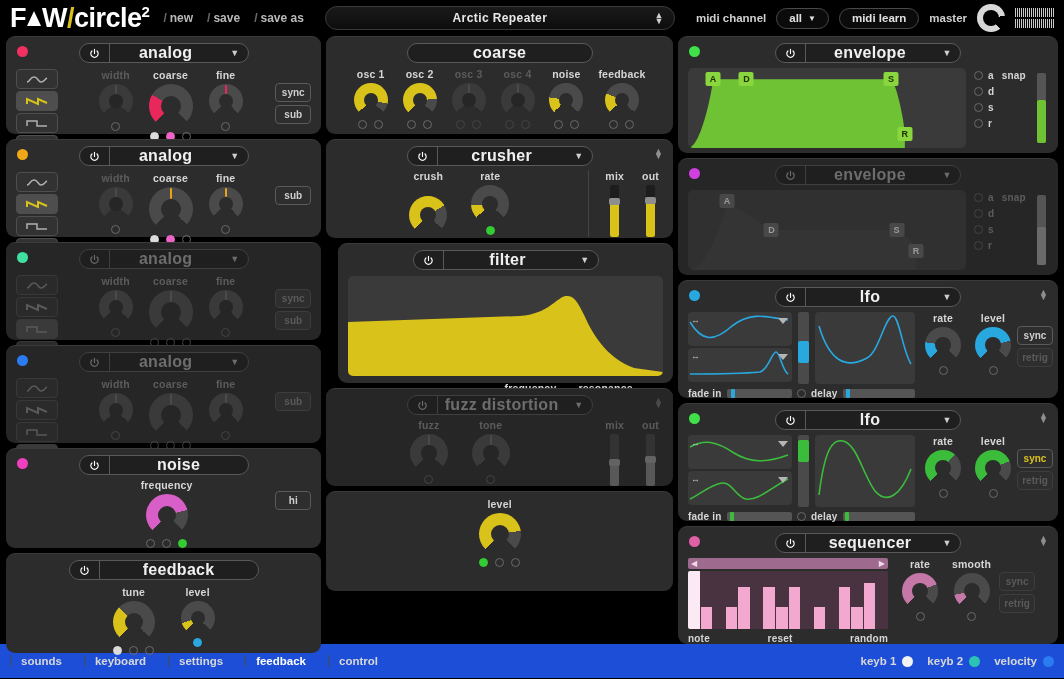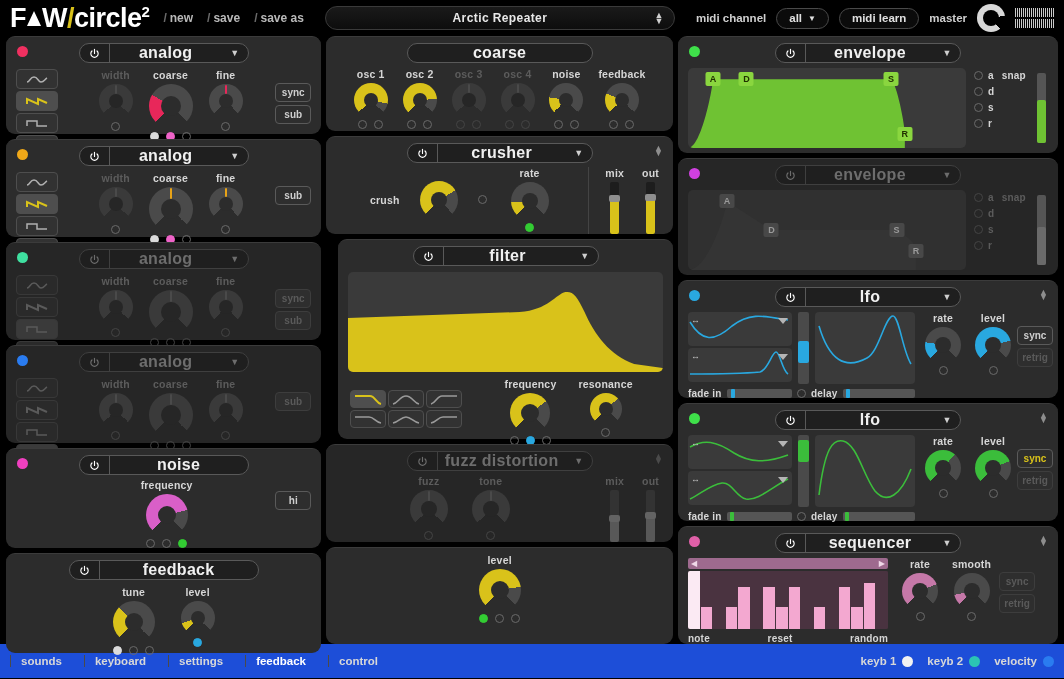--- a/index.html
+++ b/index.html
@@ -661,21 +661,21 @@
               <div class="nm">crusher</div>
               <div class="chev">▼</div>
             </div>
           </div>
           <div class="updown">
             <span>▲</span>
             <span>▼</span>
           </div>
           <div style="display: flex; align-items: flex-start; padding: 4px 14px 0px; gap: 10px;">
             <div style="flex: 1 1 0%; display: flex; justify-content: center; gap: 24px;">
-              <div style="display: flex; flex-direction: row; align-items: center; gap: 20px;">
+              <div style="display: flex; flex-direction: column; align-items: center; gap: 14px;">
                 <div class="lbl">crush</div>
                 <div class="knob" style="width: 38px; height: 38px; background: conic-gradient(from 225deg, rgb(217, 194, 26) 0deg, rgb(217, 194, 26) 194.4deg, rgb(74, 74, 74) 194.4deg, rgb(74, 74, 74) 270deg, transparent 270deg, transparent 360deg); border-radius: 50%;">
                   <div class="hole" style="inset: 11px; position: absolute;"></div>
                 </div>
                 <div class="dots">
                   <div class="dot"></div>
                 </div>
               </div>
               <div style="display: flex; flex-direction: column; align-items: center; gap: 3px;">
                 <div class="lbl">rate</div>
@@ -698,21 +698,21 @@
               <div style="display: flex; flex-direction: column; align-items: center; gap: 3px;">
                 <div class="lbl">out</div>
                 <div class="fader" style="height: 52px;">
                   <div class="fill" style="height: 70%; background: rgb(217, 194, 26);"></div>
                   <div class="cap" style="bottom: calc(70% - 3px);"></div>
                 </div>
               </div>
             </div>
           </div>
         </div>
-        <div class="panel" style="height: 200px; margin-left: 12px;">
+        <div class="panel" style="height: 140px; margin-left: 12px;">
           <div class="ph">
             <div class="modname" style="width: 186px;">
               <div class="pwr">
                 <svg width="11" height="11" viewBox="0 0 24 24" fill="none" stroke="currentColor" stroke-width="2.5" stroke-linecap="round">
                   <path d="M12 3v9"></path>
                   <path d="M6.5 6.5a8 8 0 1 0 11 0"></path>
                 </svg>
               </div>
               <div class="nm">filter</div>
               <div class="chev">▼</div>

